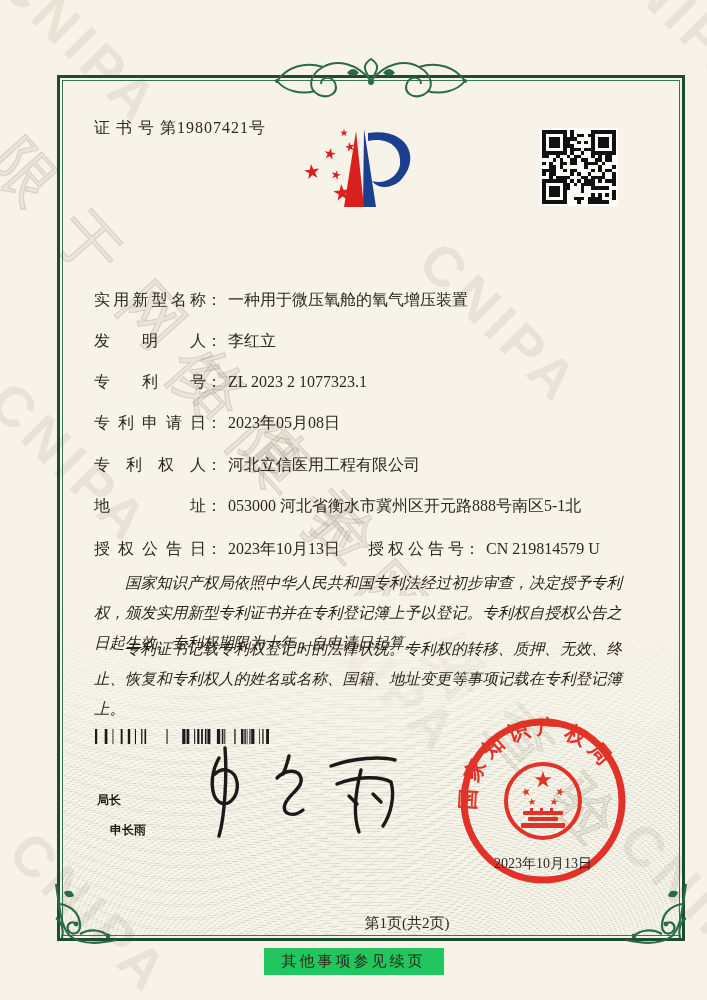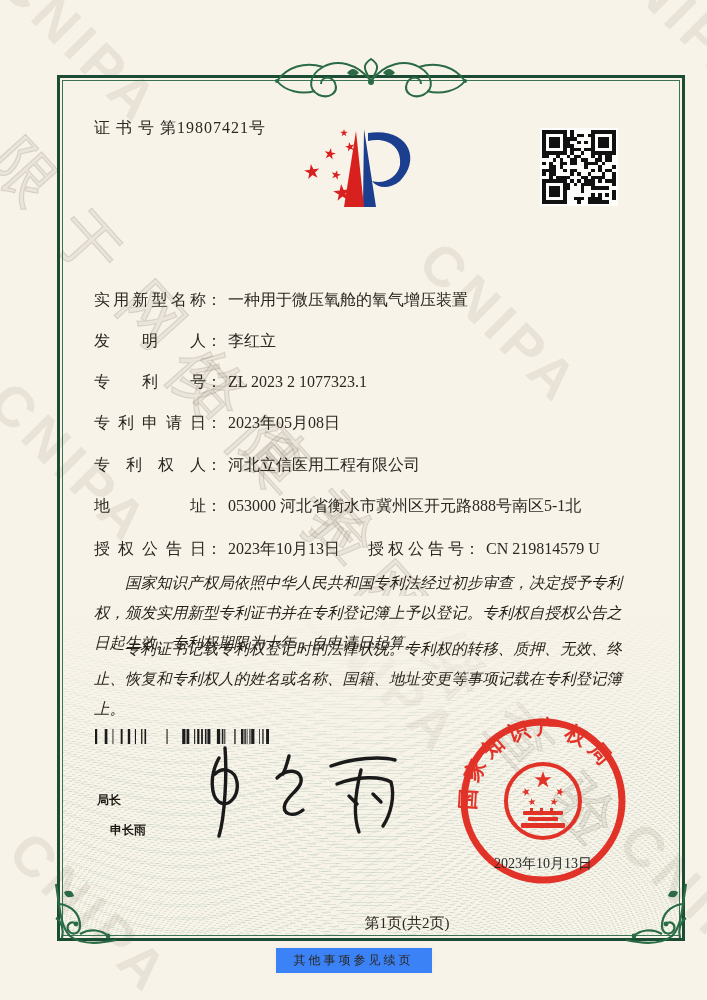--- a/index.html
+++ b/index.html
@@ -59,21 +59,21 @@
   .barcode{position:absolute;left:35px;top:651px;z-index:4;}
   .signature{position:absolute;left:125px;top:664px;z-index:5;}
   .signer{position:absolute;left:37px;font-family:"Liberation Sans", sans-serif;
     font-size:12px;font-weight:600;color:#1d1a15;z-index:5;}
   .signer.t{top:714px;}
   .signer.n{top:744px;margin-left:13px;}
   .seal{position:absolute;left:398px;top:638px;z-index:6;opacity:0.93;}
   .page-info{position:absolute;left:0;top:836px;width:100%;text-align:center;font-size:15px;z-index:4;padding-left:36px;}
   .footer-note{
     position:absolute;left:50%;top:948px;transform:translateX(-50%);
-    background:#3b82f6;padding:4px 18px;font-size:12px;letter-spacing:3px;z-index:3;
+    background:#22c55e;padding:4px 18px;font-size:15px;letter-spacing:3px;z-index:3;
     box-shadow:0 0 4px rgba(0,0,0,0.04);
   }
 </style>
 </head>
 <body>
 
 <div class="wm wm-notice" style="left:-30px;top:50px;">仅限于网络查验</div>
 <div class="wm wm-notice" style="left:210px;top:330px;">仅限于网络查验</div>
 <div class="wm wm-cnipa" style="left:-20px;top:10px;">CNIPA</div>
 <div class="wm wm-cnipa" style="left:580px;top:-20px;">CNIPA</div>

